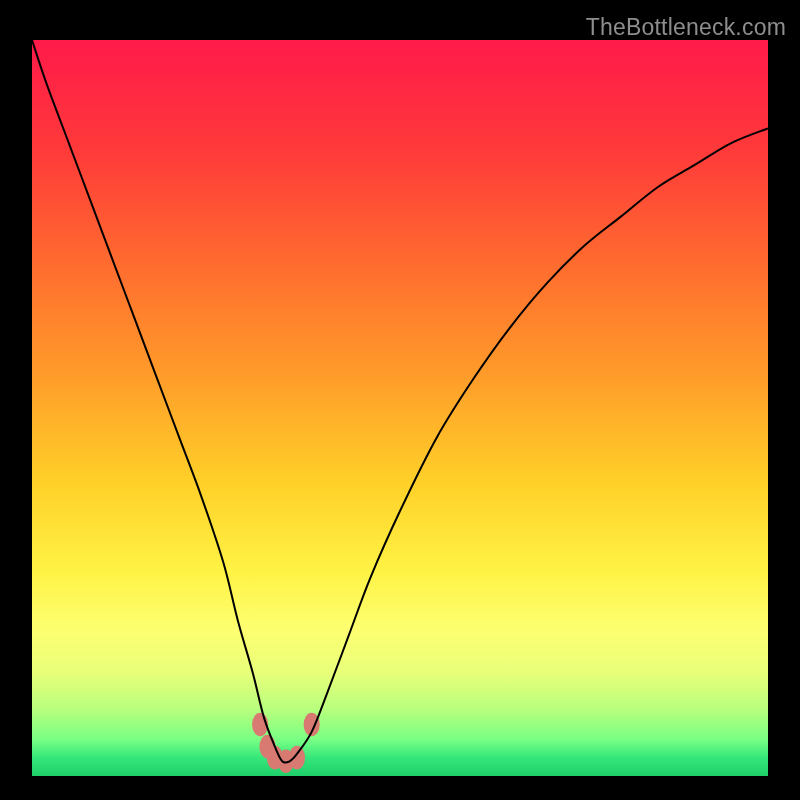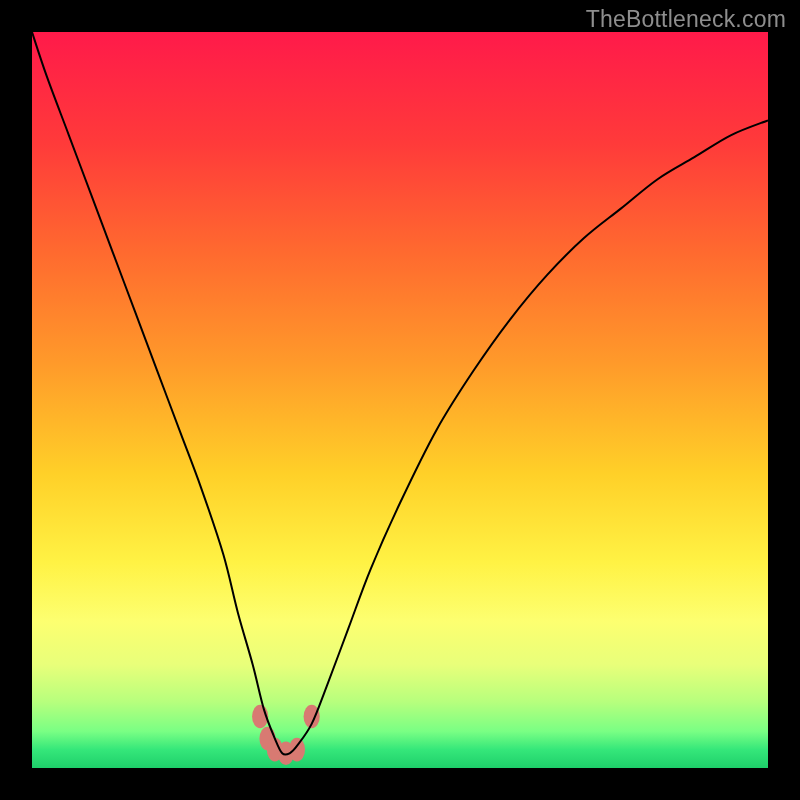--- a/index.html
+++ b/index.html
@@ -6,21 +6,21 @@
     margin: 0;
     padding: 0;
     width: 800px;
     height: 800px;
     background: #000;
     overflow: hidden;
   }
   .frame {
     position: absolute;
     left: 0;
-    top: 0;
+    top: 8px;
     width: 800px;
     height: 564px;
     background: #000;
   }
   .plot {
     position: absolute;
     left: 32px;
     top: 32px;
     width: 736px;
     height: 736px;

